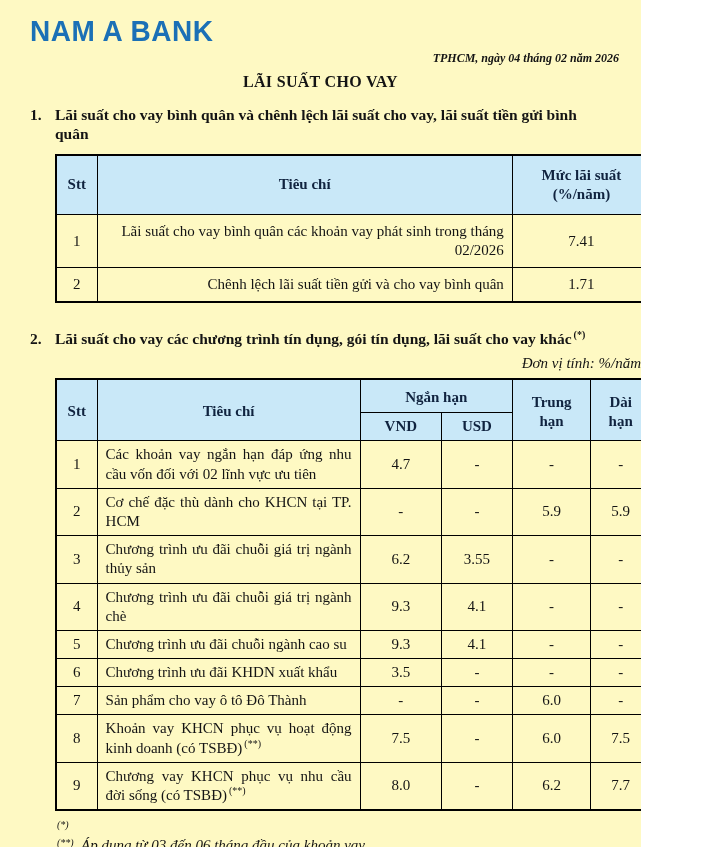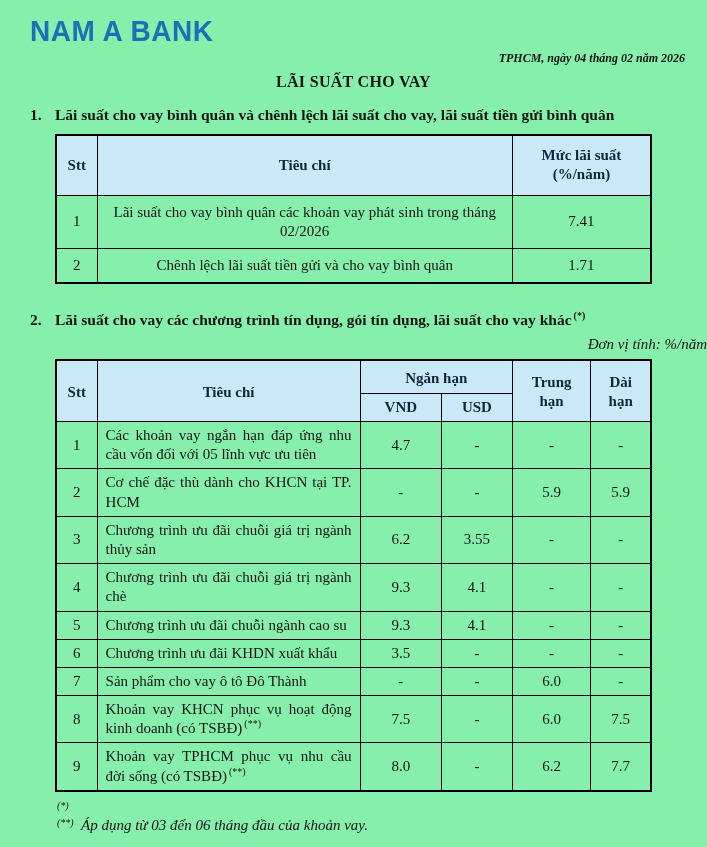--- a/index.html
+++ b/index.html
@@ -2,23 +2,23 @@
 <html style="--logo-blue: #1b70b6; --table-header-bg: #c9e8f8; --border: #000000;"><head>
 <meta charset="utf-8">
 <style>
   html, body {
     margin: 0;
     padding: 0;
     background: #ffffff;
   }
   .page {
     position: relative;
-    width: 707px;
+    width: 641px;
     height: 847px;
-    background: #86efac;
+    background: #fef9c3;
     font-family: "Liberation Serif", serif;
     color: #141414;
     box-sizing: border-box;
     padding: 16px 0 0 0;
     overflow: hidden;
   }
   
   .logo {
     font-family: "Liberation Sans", sans-serif;
     font-weight: 700;
@@ -77,21 +77,21 @@
     vertical-align: middle;
     overflow: hidden;
   }
   table.rates thead th {
     background: var(--table-header-bg, #c9e8f8);
     font-weight: 700;
     text-align: center;
     color: #10233f;
   }
   td.c { text-align: center; }
-  td.crit { text-align: center; }
+  td.crit { text-align: right; }
   table.rates2 td.crit { text-align: justify; }
   td.crit sup, .fn sup {
     font-size: 10px;
     vertical-align: super;
     line-height: 0;
     margin-left: 2px;
   }
   table.rates1 thead th { padding-top: 10px; padding-bottom: 10px; }
   table.rates1 td { padding-top: 7px; padding-bottom: 7px; }
   .unit-note {
@@ -188,21 +188,21 @@
         <th rowspan="2">Dài hạn</th>
       </tr>
       <tr>
         <th>VND</th>
         <th>USD</th>
       </tr>
     </thead>
     <tbody>
       <tr>
         <td class="c">1</td>
-        <td class="crit"><span>Các khoản vay ngắn hạn đáp ứng nhu cầu vốn đối với 05 lĩnh vực ưu tiên</span><sup></sup></td>
+        <td class="crit"><span>Các khoản vay ngắn hạn đáp ứng nhu cầu vốn đối với 02 lĩnh vực ưu tiên</span><sup></sup></td>
         <td class="c">4.7</td>
         <td class="c">-</td>
         <td class="c">-</td>
         <td class="c">-</td>
       </tr>
       <tr>
         <td class="c">2</td>
         <td class="crit"><span>Cơ chế đặc thù dành cho KHCN tại TP. HCM</span><sup></sup></td>
         <td class="c">-</td>
         <td class="c">-</td>
@@ -252,21 +252,21 @@
       <tr>
         <td class="c">8</td>
         <td class="crit"><span>Khoản vay KHCN phục vụ hoạt động kinh doanh (có TSBĐ)</span><sup>(**)</sup></td>
         <td class="c">7.5</td>
         <td class="c">-</td>
         <td class="c">6.0</td>
         <td class="c">7.5</td>
       </tr>
       <tr>
         <td class="c">9</td>
-        <td class="crit"><span>Khoản vay TPHCM phục vụ nhu cầu đời sống (có TSBĐ)</span><sup>(**)</sup></td>
+        <td class="crit"><span>Chương vay KHCN phục vụ nhu cầu đời sống (có TSBĐ)</span><sup>(**)</sup></td>
         <td class="c">8.0</td>
         <td class="c">-</td>
         <td class="c">6.2</td>
         <td class="c">7.7</td>
       </tr>
     </tbody>
   </table>
 
   <div class="footnotes">
     <div class="fn">

